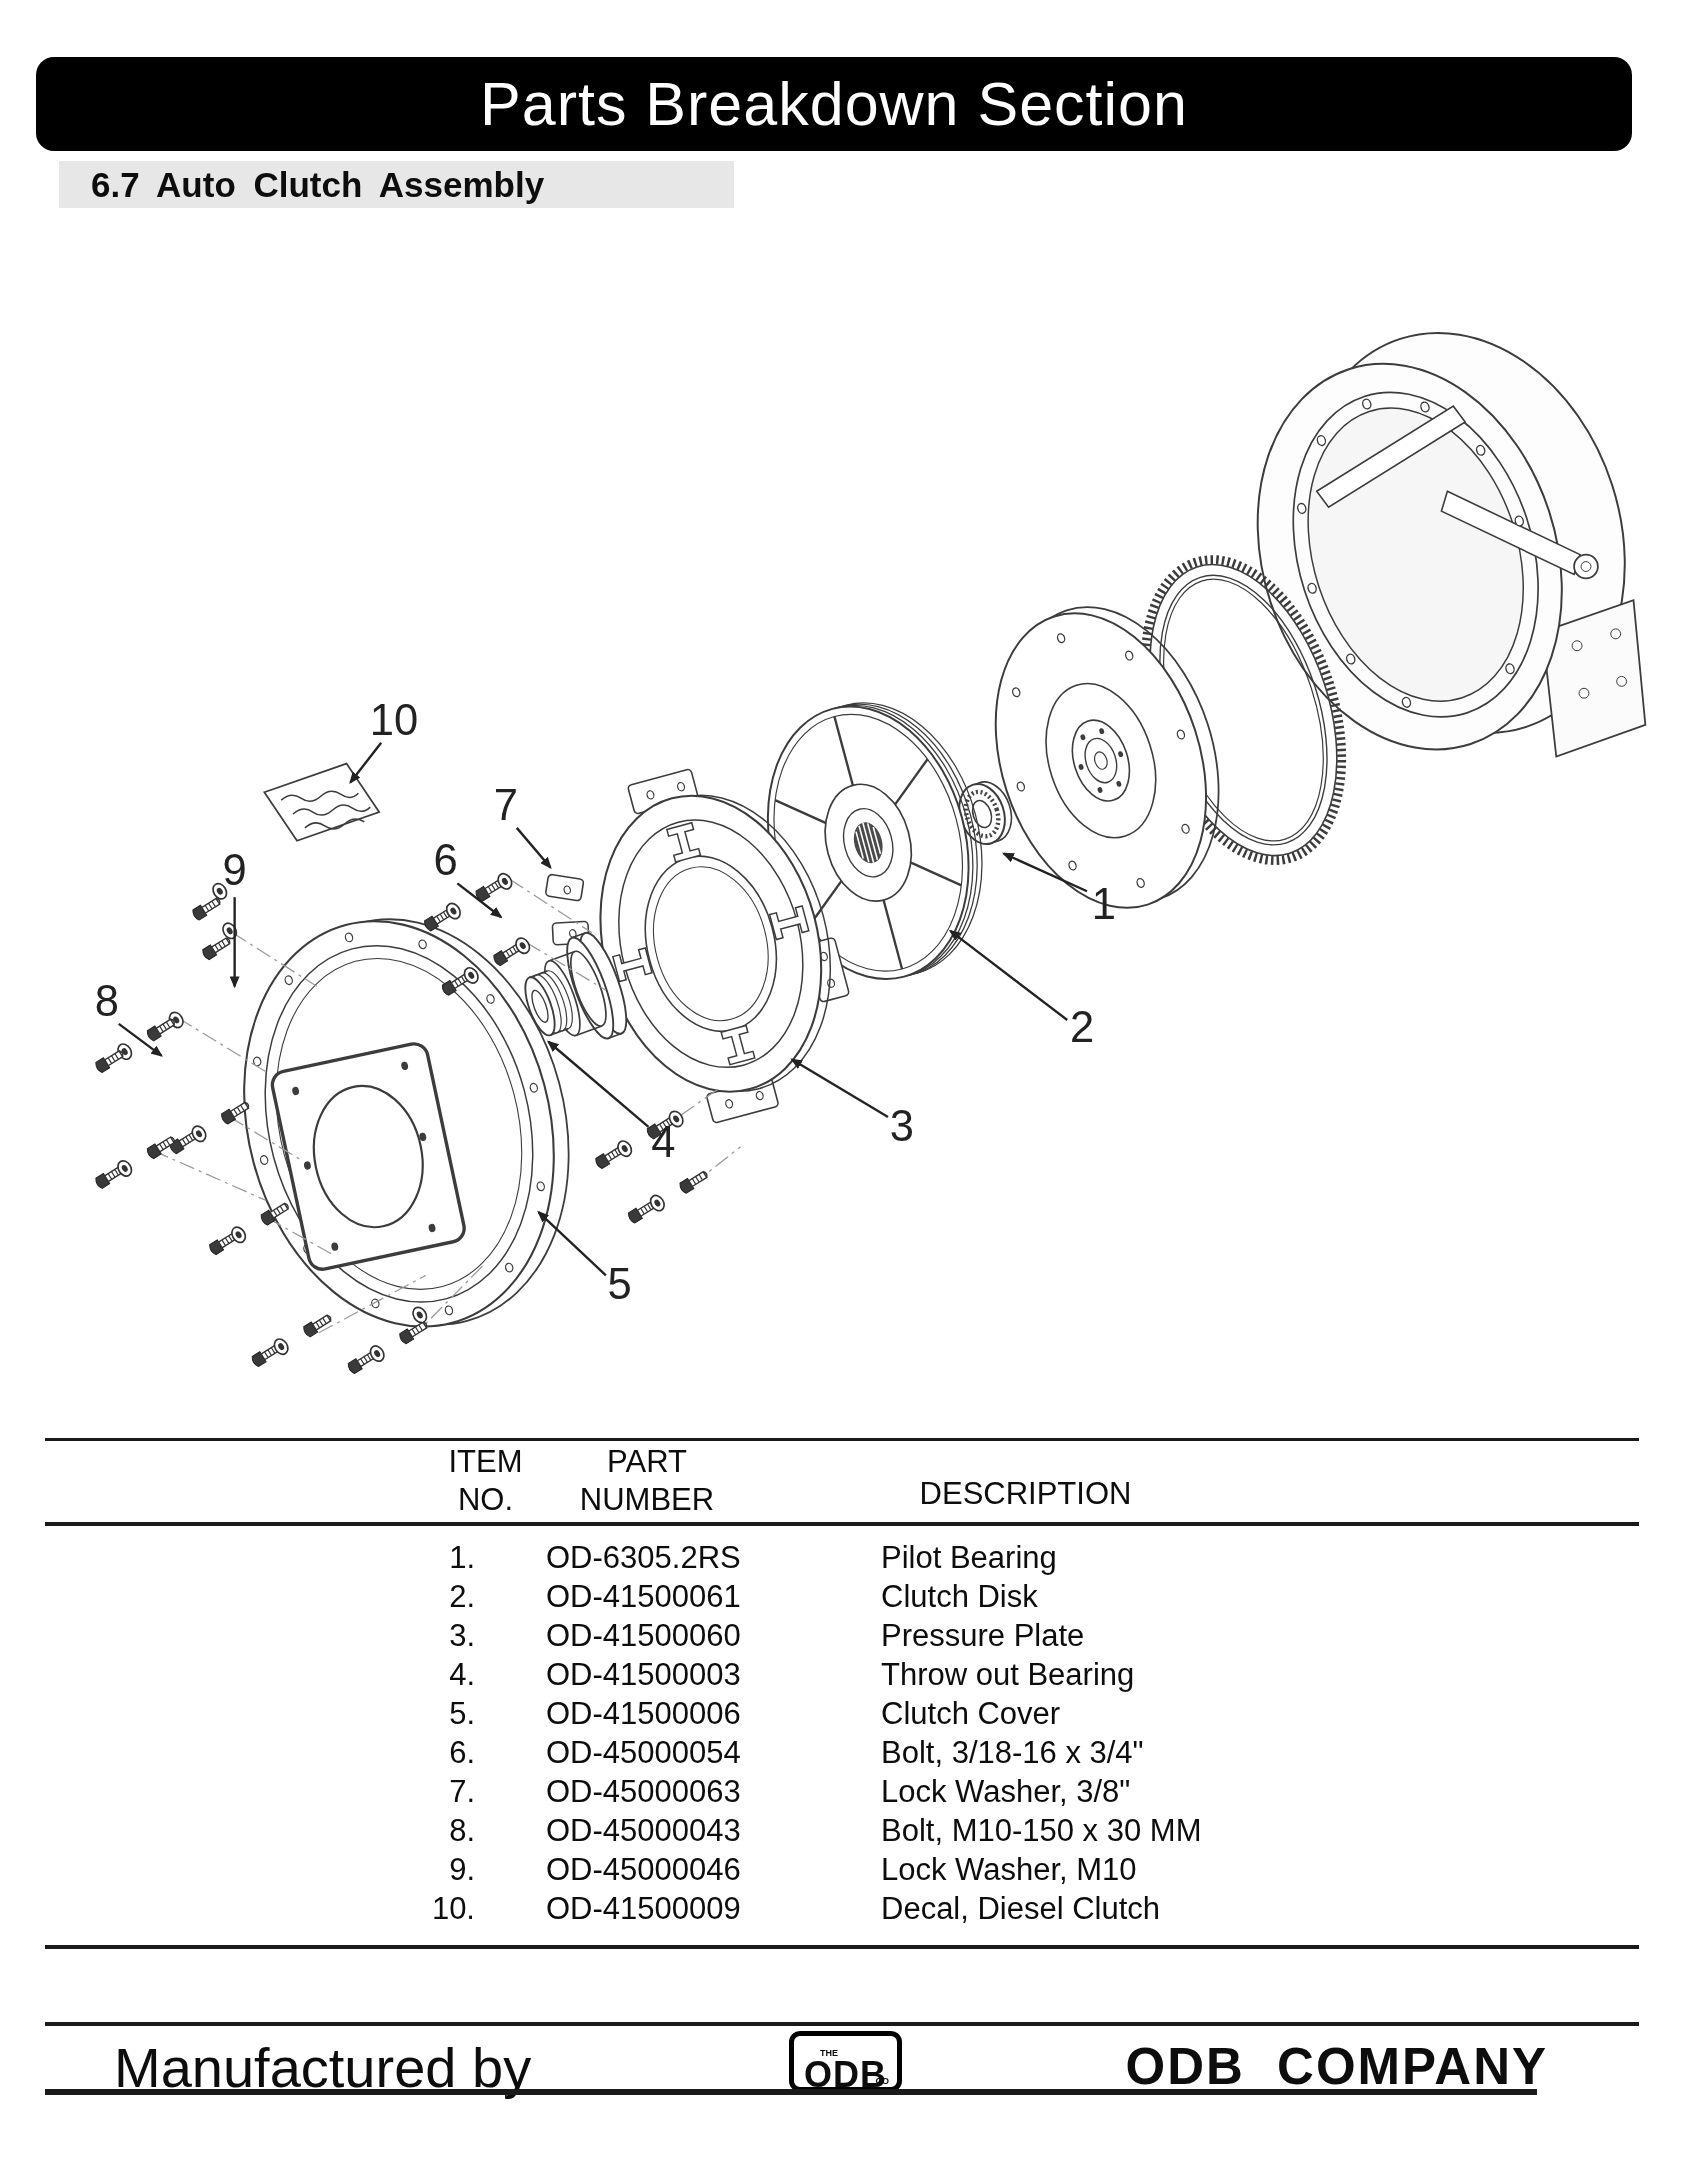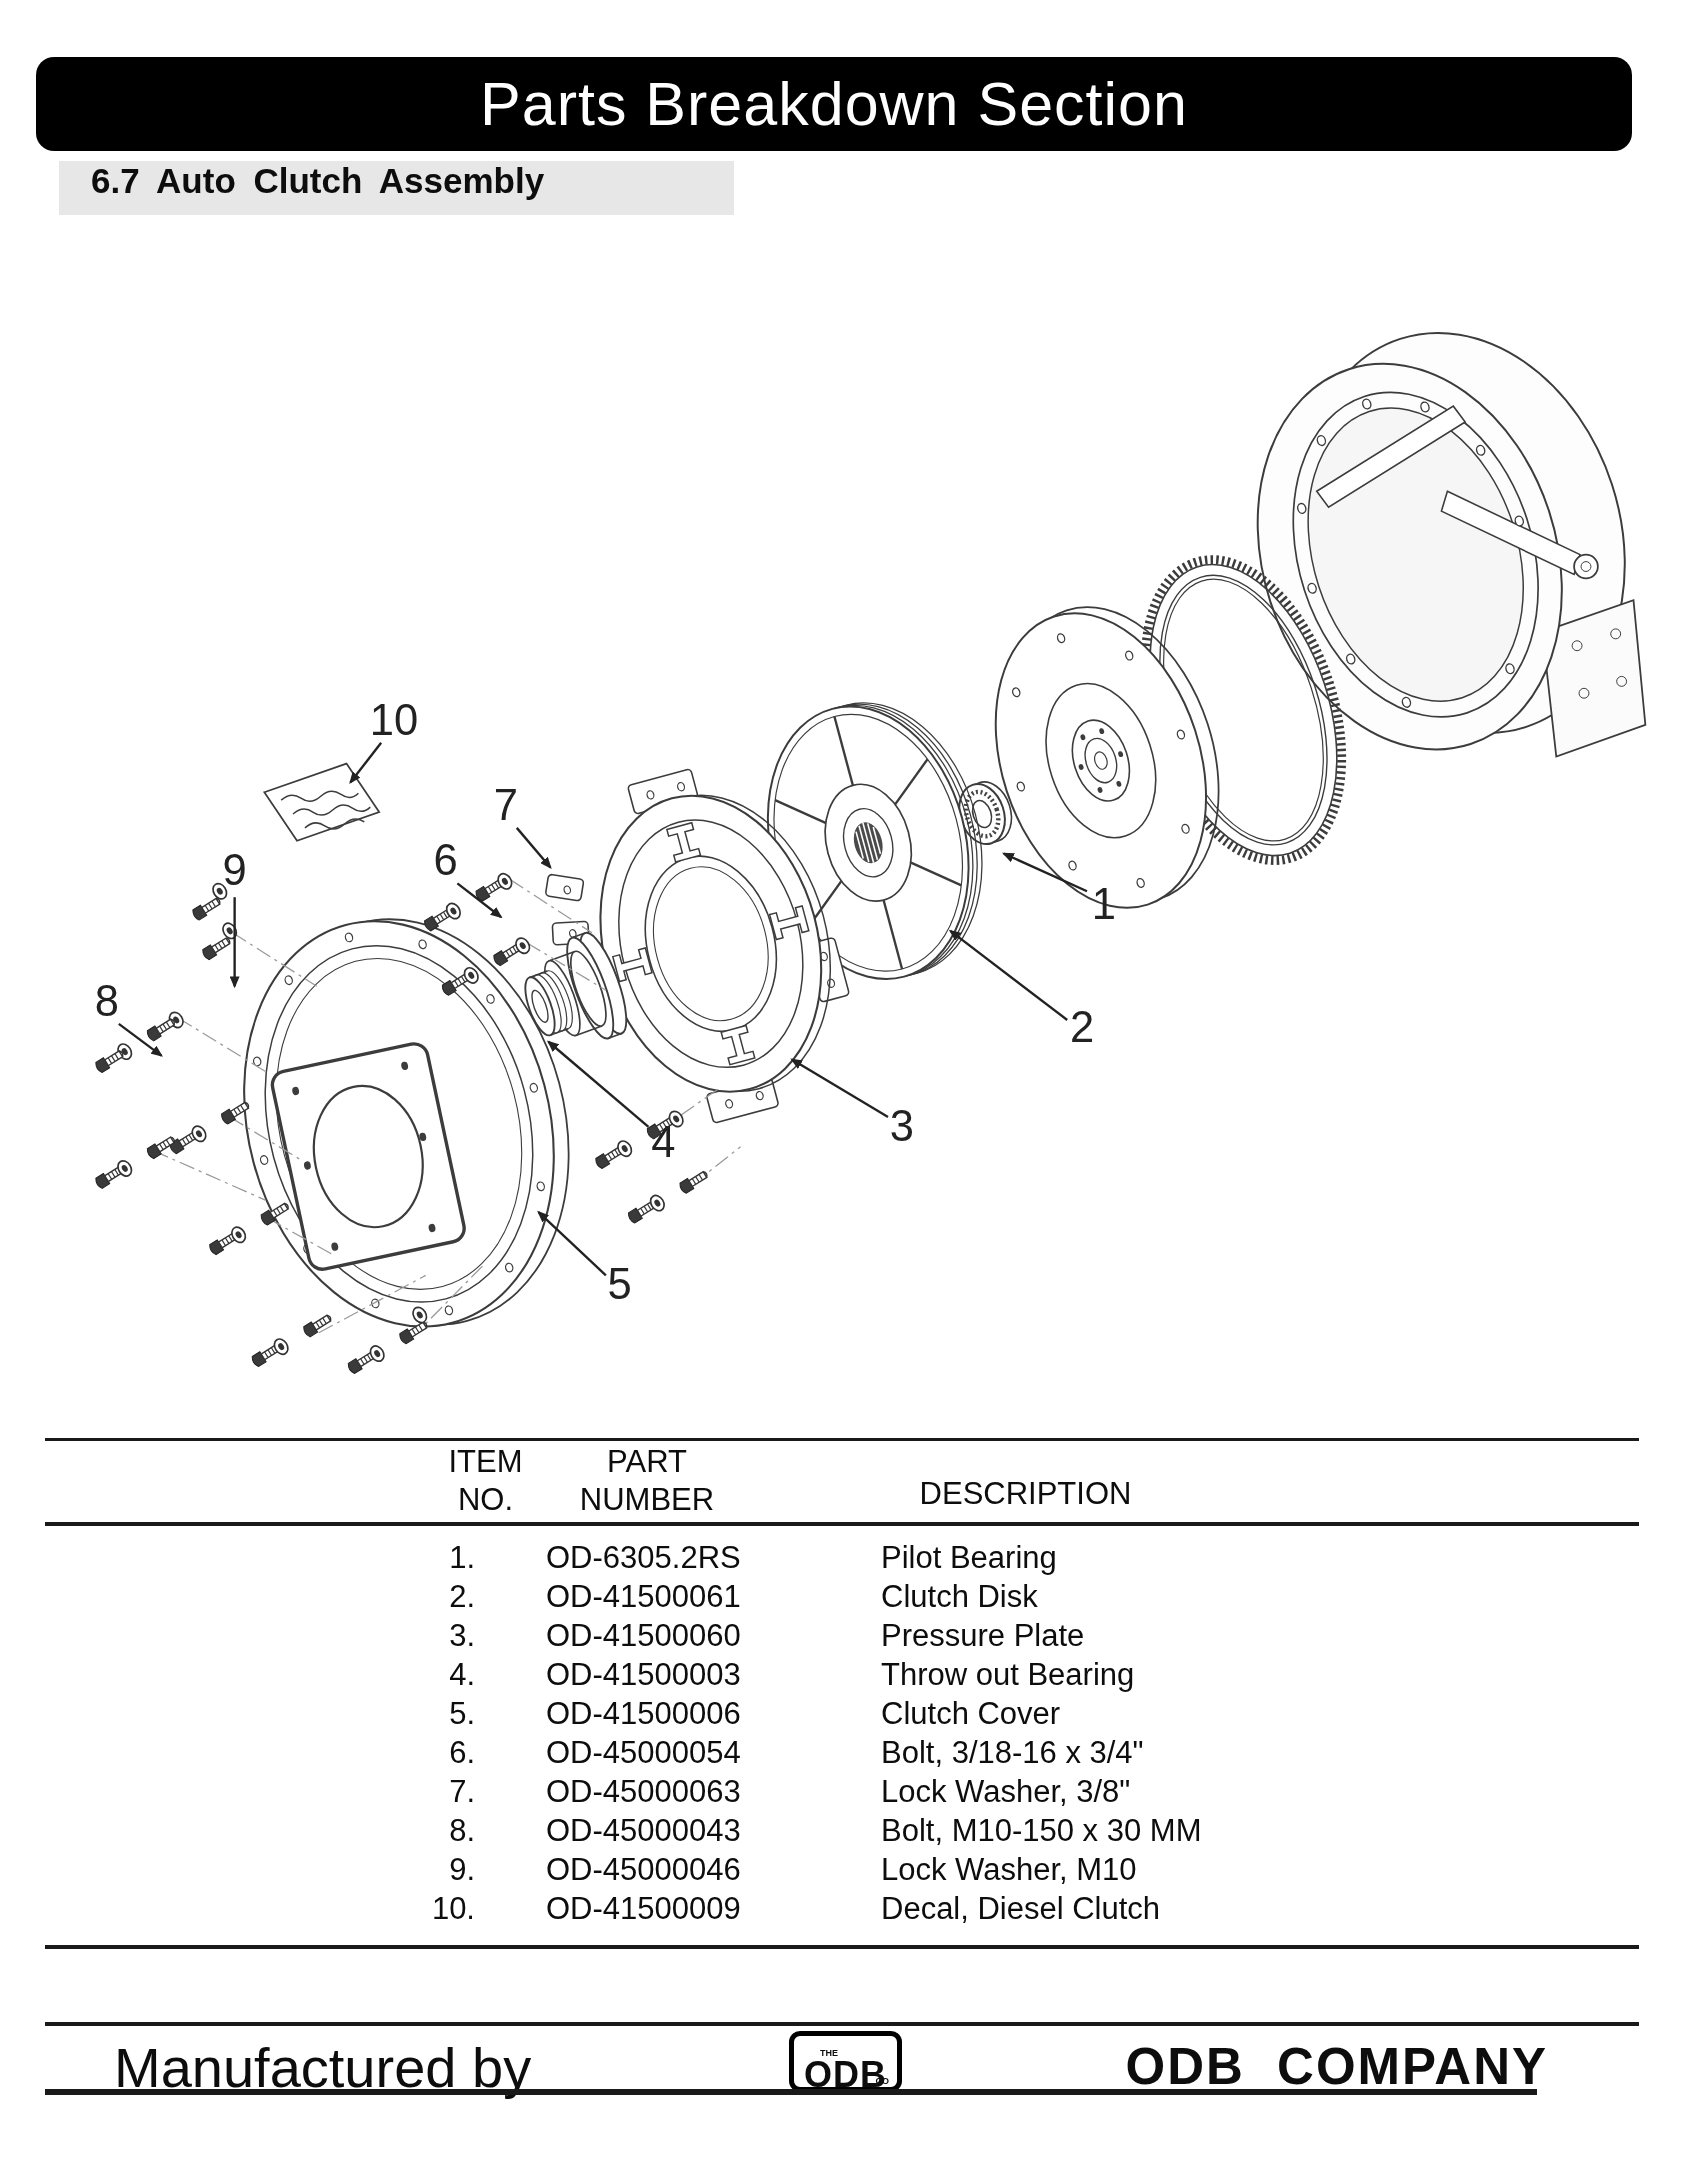--- a/index.html
+++ b/index.html
@@ -4,21 +4,21 @@
 <style>
   html,body{margin:0;padding:0;background:#ffffff;}
   body{width:1683px;height:2178px;position:relative;font-family:"Liberation Sans",sans-serif;color:#0d0d0d;overflow:hidden;}
   .abs{position:absolute;}
 
   
   .header-bar{left:36px;top:57px;width:1596px;height:94px;background:#000;display:flex;align-items:center;justify-content:center;border-radius:18px;}
   .header-title{color:#fff;font-size:61px;font-weight:400;letter-spacing:1px;white-space:nowrap;}
 
   
-  .section-box{left:59px;top:161px;width:675px;height:54px;background:#e7e7e7;display:flex;align-items:flex-start;}
+  .section-box{left:59px;top:161px;width:675px;height:47px;background:#e7e7e7;display:flex;align-items:center;}
   .section-title{font-size:35px;font-weight:700;padding-left:32px;word-spacing:8px;white-space:nowrap;}
 
   
   .diagram{left:0;top:198px;width:1683px;height:1238px;}
   svg text.callout{font-family:"Liberation Sans",sans-serif;font-size:44px;fill:#222;}
 
   
   .rule{background:#1a1a1a;}
   .rule-t1{left:45px;top:1438px;width:1594px;height:3px;}
   .rule-t2{left:45px;top:1522px;width:1594px;height:4px;}

